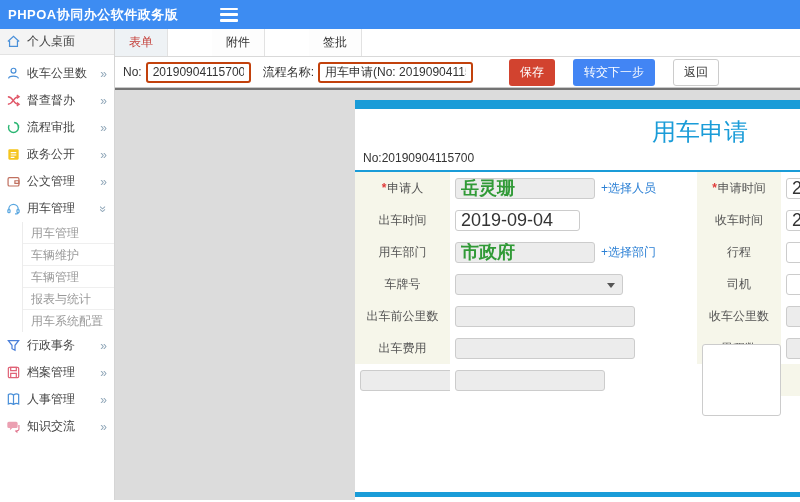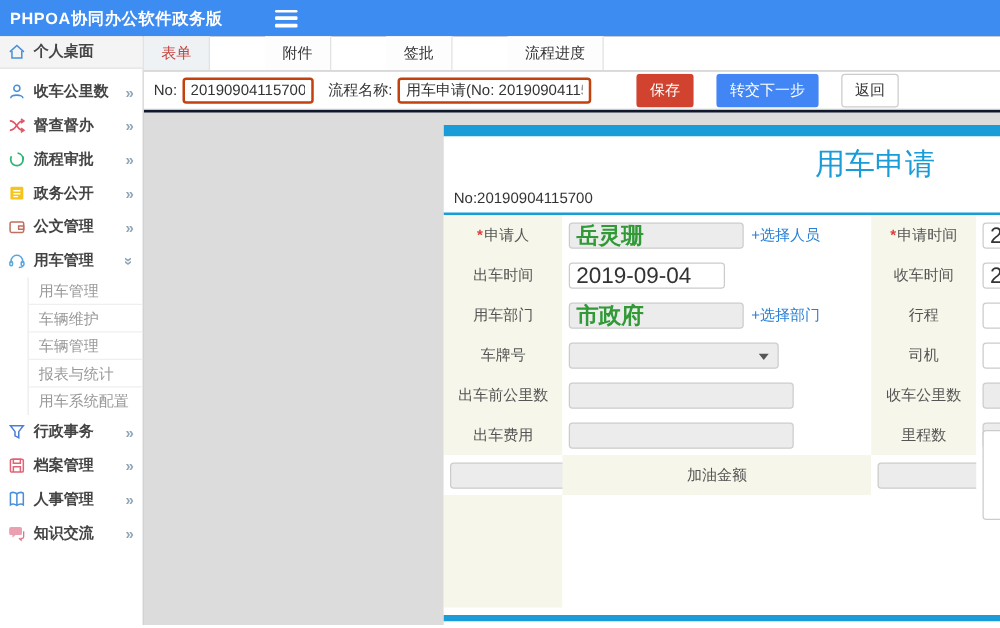--- a/index.html
+++ b/index.html
@@ -1,28 +1,28 @@
 <!DOCTYPE html>
 <html><head>
 <meta charset="utf-8">
 <style>
   * { margin:0; padding:0; box-sizing:border-box; }
   html,body { width:800px; height:502px; }
   body { font-family:"Liberation Sans","DejaVu Sans",sans-serif; }
-  .page { position:relative; width:800px; height:500px; overflow:hidden; background:#0f172a; }
+  .page { position:relative; width:800px; height:500px; overflow:hidden; background:#737373; }
 
   
   .topbar { position:absolute; top:0; left:0; right:0; height:29px; background:#3d8cf2; display:flex; align-items:center; }
   .brand { color:#fff; font-size:13px; font-weight:bold; padding-left:8px; letter-spacing:.5px; }
   .hamburger { margin-left:42px; width:18px; height:14px; display:flex; flex-direction:column; justify-content:space-between; cursor:pointer; }
   .hamburger span { display:block; height:2.5px; background:#fff; border-radius:1px; }
 
   
   .sidebar { position:absolute; top:29px; left:0; bottom:0; width:115px; background:#fff; border-right:1px solid #d5d5d5; }
-  .side-item { height:27px; display:flex; align-items:center; padding:0 7px 0 6px; font-size:12px; color:#444; cursor:pointer;font-weight:bold; }
+  .side-item { height:27px; display:flex; align-items:center; padding:0 7px 0 6px; font-size:12px; color:#444; cursor:pointer; }
   .side-item.active { height:26px; background:#f4f4f4; border-bottom:1px solid #e3e3e3; margin-bottom:5px; }
   .side-item .ic { width:15px; height:15px; margin-right:6px; flex:0 0 15px; display:flex; align-items:center; }
   .side-item .lb { white-space:nowrap; }
   .side-item .chev { margin-left:auto; color:#8fa6b8; font-size:12px; line-height:1; }
   .side-item .chev.down { transform:rotate(90deg); }
   .submenu { margin-left:22px; border-left:1px solid #ececec; }
   .sub-item { height:22px; line-height:22px; padding-left:8px; font-size:12px; color:#999; border-bottom:1px solid #efefef; cursor:pointer; white-space:nowrap; }
   .sub-item:last-child { border-bottom:none; }
 
   
@@ -212,21 +212,20 @@
       <span class="chev">»</span>
     </div>
   </div>
 
   <div class="main">
 
     <div class="tabstrip">
       <div class="tab active">表单</div>
       <div class="tab">附件</div>
       <div class="tab">签批</div>
-      <div class="tab">流程进度</div>
     </div>
 
     <div class="toolbar">
       <span class="tb-lbl">No:</span>
       <input class="tb-input w105" value="20190904115700" style="">
       <span class="gap12"></span>
       <span class="tb-lbl">流程名称:</span>
       <input class="tb-input w155" value="用车申请(No: 20190904115700)岳灵珊" style="">
       <span class="gap36"></span>
       <button class="btn btn-red">保存</button>
@@ -323,23 +322,20 @@
           <div class="lc">
             <span>里程数</span>
           </div>
           <div class="fc">
             <input class="inp dis w150" disabled="" style="">
           </div>
 
           <div class="fc">
             <input class="inp dis w180" disabled="" style="">
           </div>
-          <div class="lc">
-            <span>加油金额</span>
-          </div>
           <div class="fc">
             <input class="inp dis w150" disabled="" style="">
           </div>
 
           <div class="fc">
             <textarea class="ta" style=""></textarea>
           </div>
           <div class="lc"></div>
           <div class="fc"></div>
         </div>

